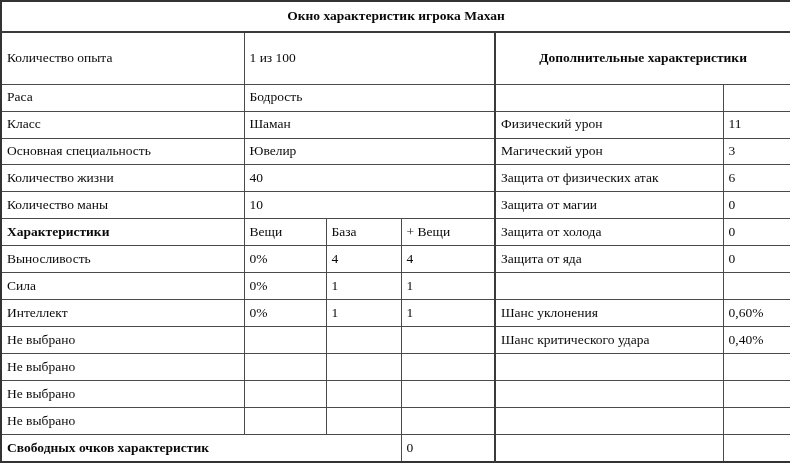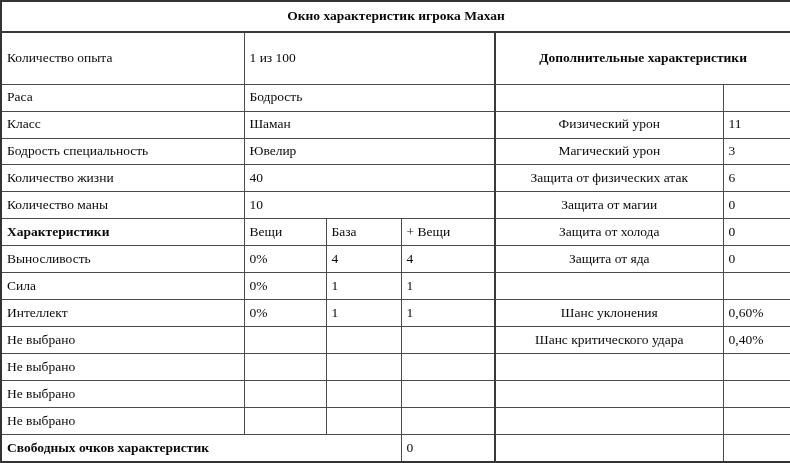--- a/index.html
+++ b/index.html
@@ -49,21 +49,21 @@
     font-weight:bold;
     font-size:14px;
     line-height:1.25;
     white-space:normal;
     padding:2px 6px 3px 6px;
   }
   .row-tall{height:41px;}
   .row-std{height:19.5px;}
   .bold{font-weight:bold;margin-left:32px;}
   .thick-left{border-left:2px solid #3a3a3a !important;}
-  .pad-l{padding-left:6px;text-align:center;}
+  .pad-l{padding-left:6px;}
 </style>
 </head>
 <body>
 
 <div id="screen">
   <table class="sheet">
     <colgroup>
       <col style="width:243px">
       <col style="width:82px">
       <col style="width:75px">
@@ -86,21 +86,21 @@
           <td class="pad-l thick-left"></td>
           <td></td>
         </tr>
         <tr class="row-std">
           <td class="row-std">Класс</td>
           <td class="row-std" colspan="3">Шаман</td>
           <td class="pad-l thick-left">Физический урон</td>
           <td>11</td>
         </tr>
         <tr class="row-std">
-          <td class="row-std">Бодрость специальность</td>
+          <td class="row-std">Основная специальность</td>
           <td class="row-std" colspan="3">Ювелир</td>
           <td class="pad-l thick-left">Магический урон</td>
           <td>3</td>
         </tr>
         <tr class="row-std">
           <td class="row-std">Количество жизни</td>
           <td class="row-std" colspan="3">40</td>
           <td class="pad-l thick-left">Защита от физических атак</td>
           <td>6</td>
         </tr>

